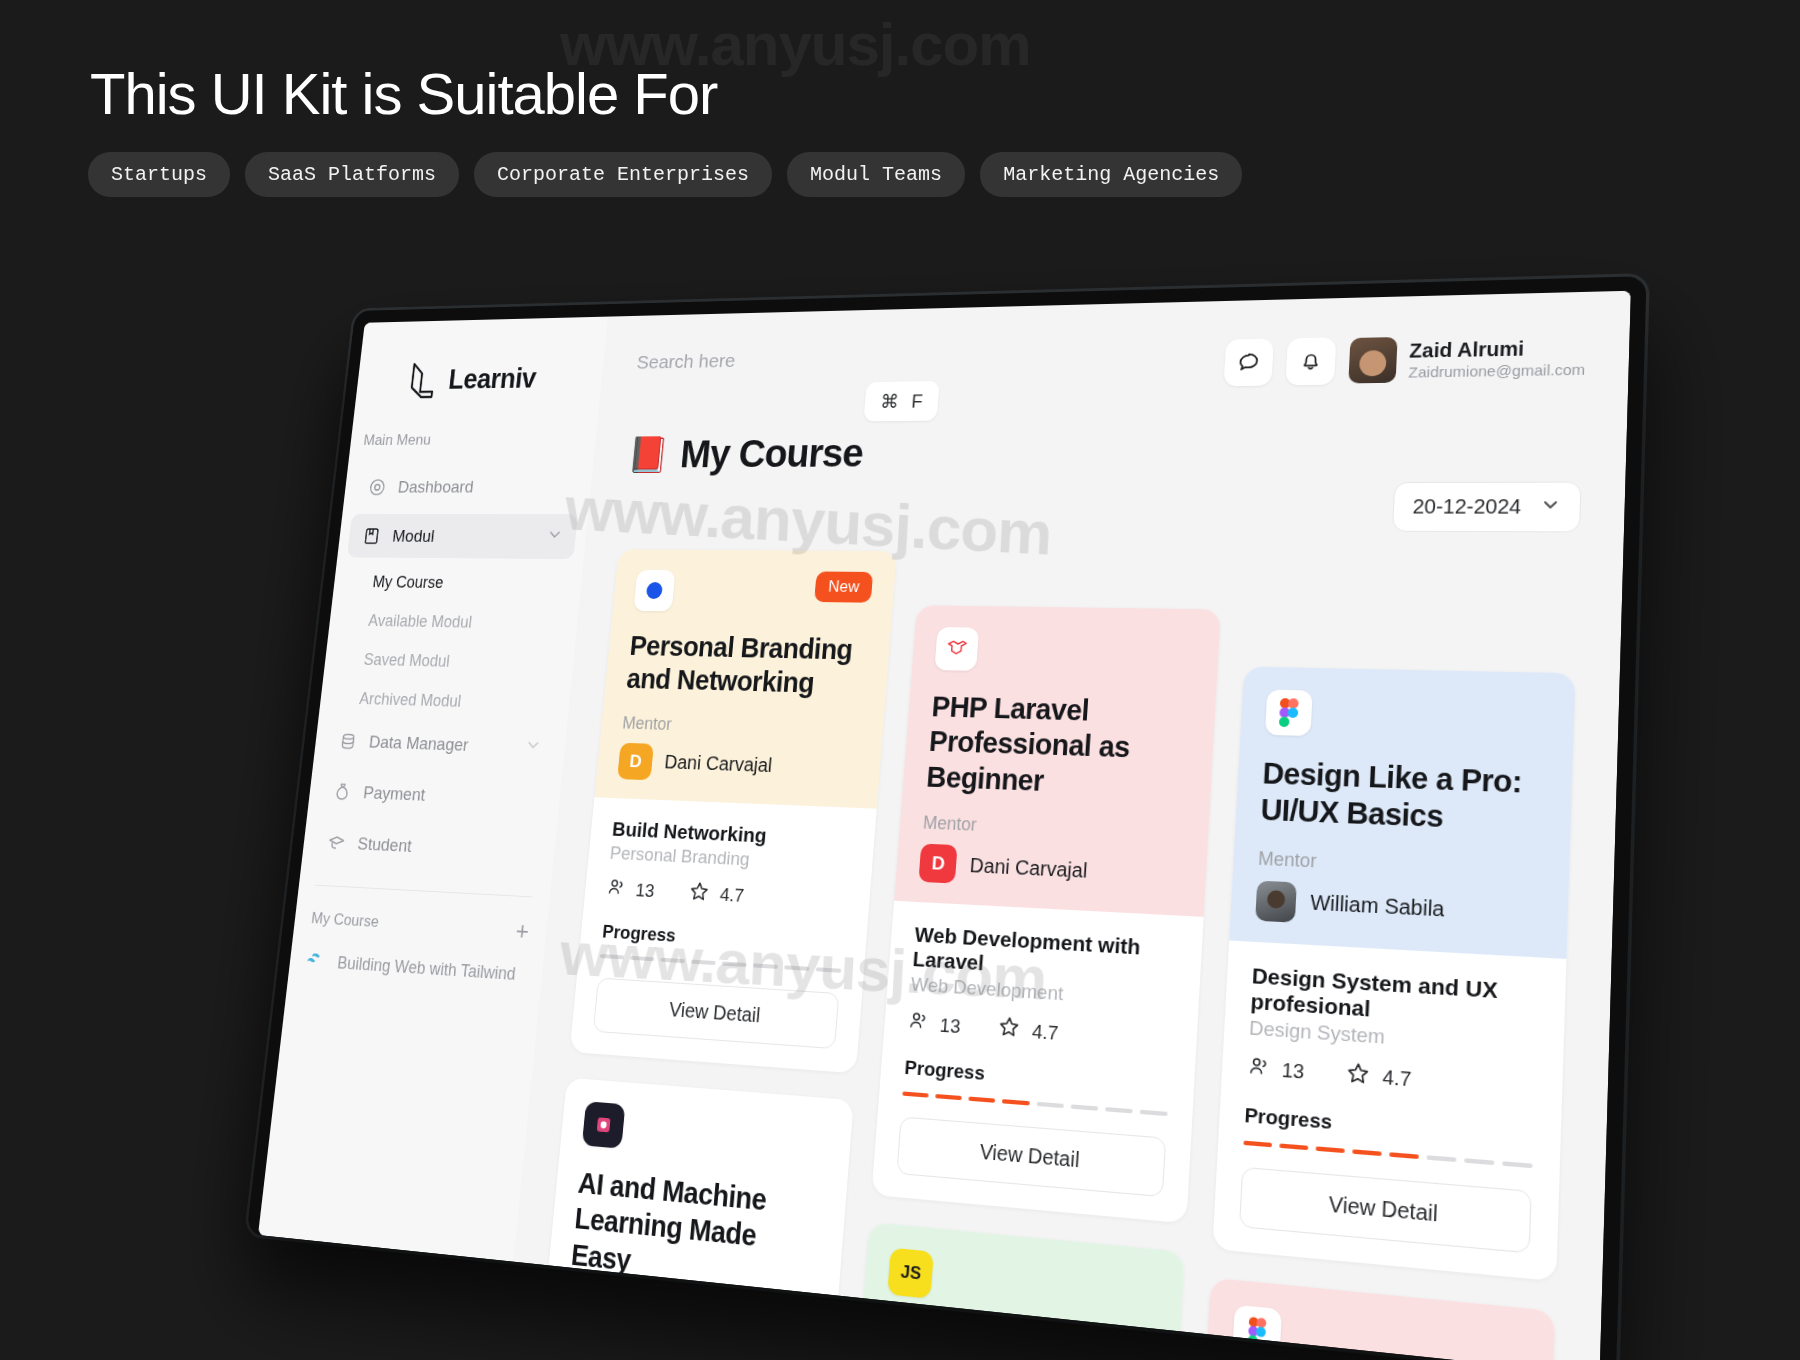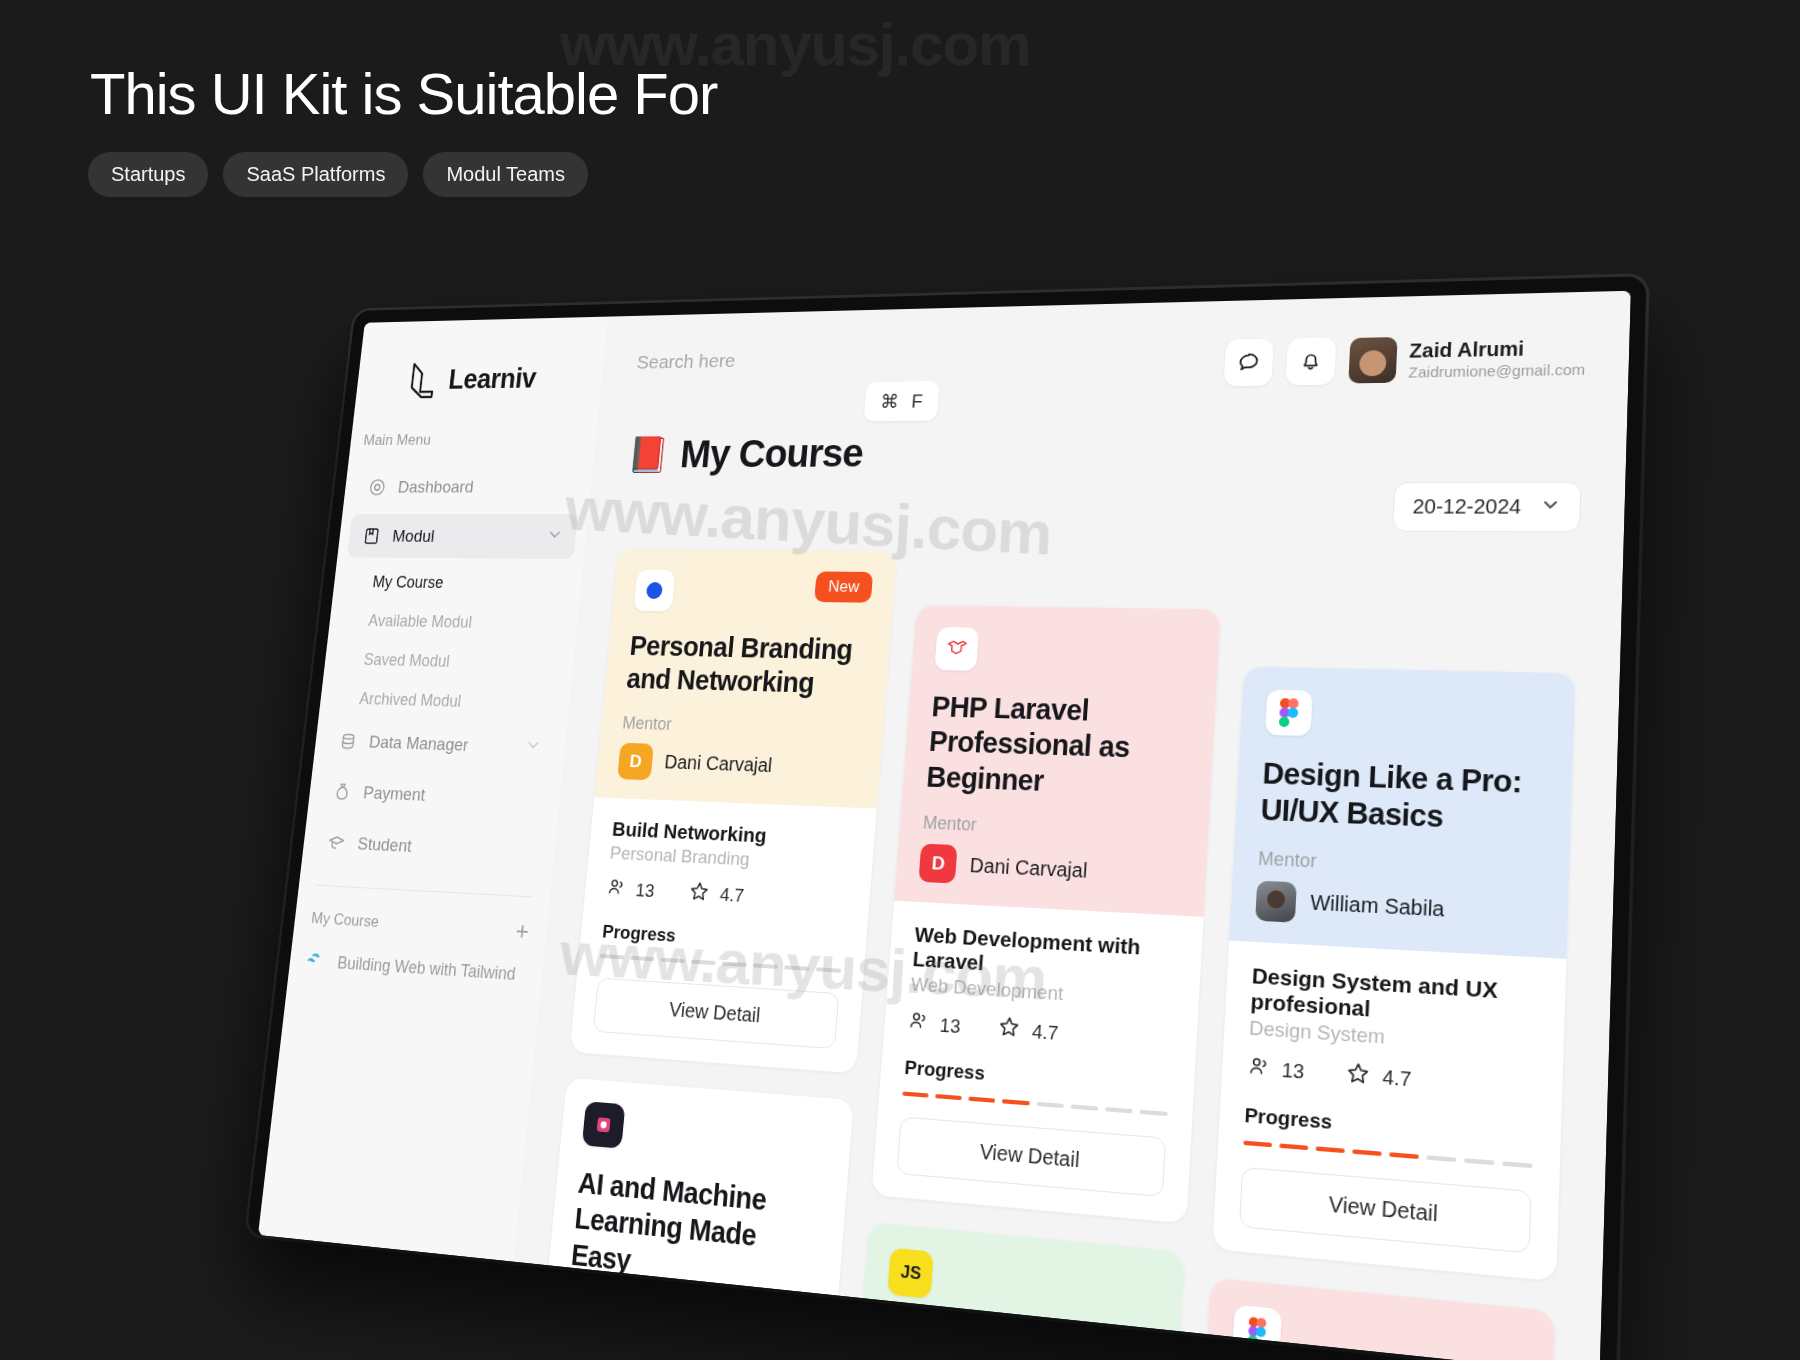--- a/index.html
+++ b/index.html
@@ -18,21 +18,21 @@
   .wm3 { top:930px; left:560px; font-size:62px; color:rgba(120,120,120,0.20); transform:rotate(3deg);}
 
   
   .promo-title {
     position:absolute; left:90px; top:60px;
     font-size:58px; font-weight:400; color:#ffffff; letter-spacing:-1px;
   }
   .pill-row { position:absolute; left:88px; top:152px; display:flex; gap:15px; }
   .pill {
     background:#343434; color:#f2f2f2; border-radius:22px;
-    padding:11px 23px; font-size:20px; white-space:nowrap;
+    padding:11px 23px; font-size:20px; white-space:nowrap;font-family:Liberation Mono, monospace;
   }
 
   
   .stage {
     position:absolute; left:0px; top:215px; width:1800px; height:1145px;
     perspective:2300px; perspective-origin:58% 40%;
   }
   .monitor {
     position:absolute; left:210px; top:60px; width:1400px; height:1010px;
     transform: rotateX(10deg) rotateY(-16deg) rotateZ(4deg);
@@ -137,21 +137,23 @@
 </head>
 <body>
 
 <div class="wm wm1">www.anyusj.com</div>
 
 <h1 class="promo-title">This UI Kit is Suitable For</h1>
 
 <div class="pill-row">
   <span class="pill">Startups</span>
   <span class="pill">SaaS Platforms</span>
+  <span class="pill">Corporate Enterprises</span>
   <span class="pill">Modul Teams</span>
+  <span class="pill">Marketing Agencies</span>
 </div>
 
 <div class="stage">
   <div class="monitor">
     <div class="screen">
 
       <aside class="sidebar">
         <div class="brand">
           <span class="brand-logo">
             <svg width="38" height="44" viewBox="0 0 38 44" fill="none">

